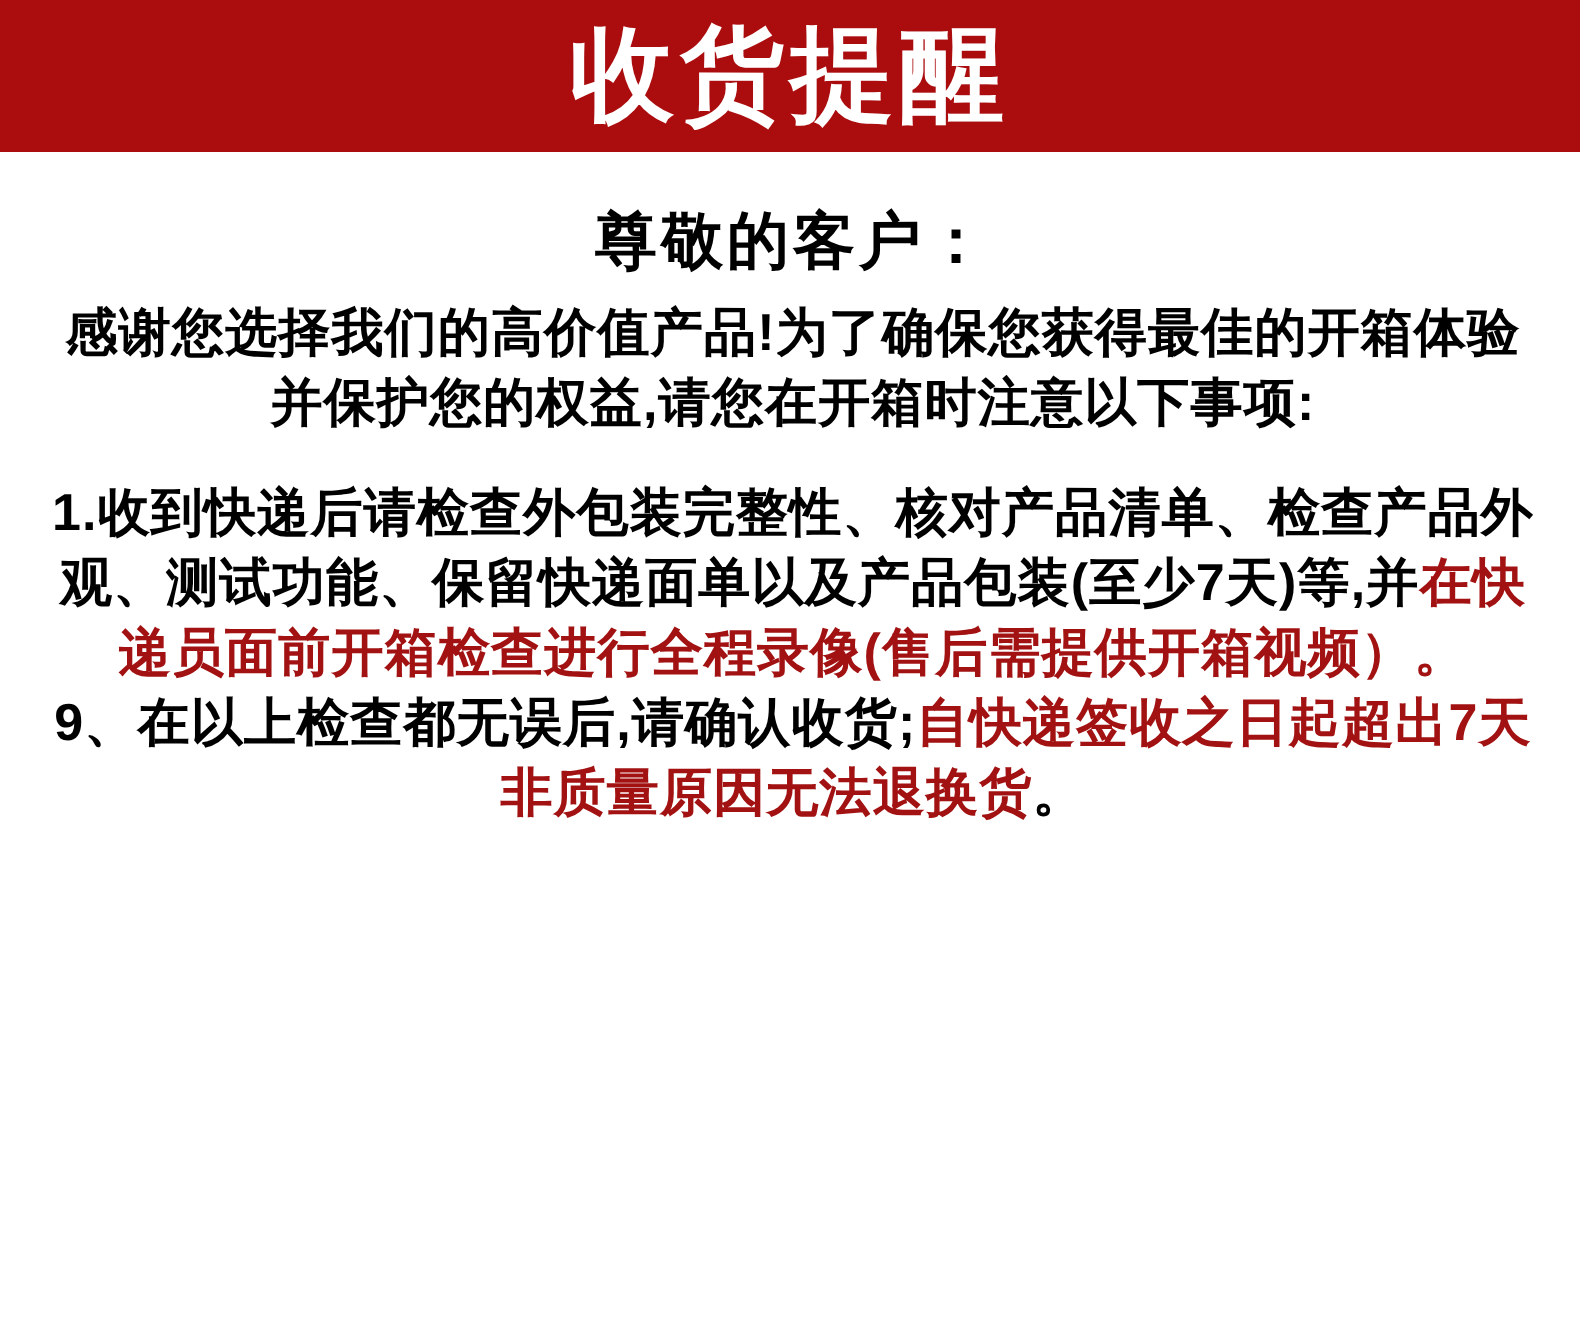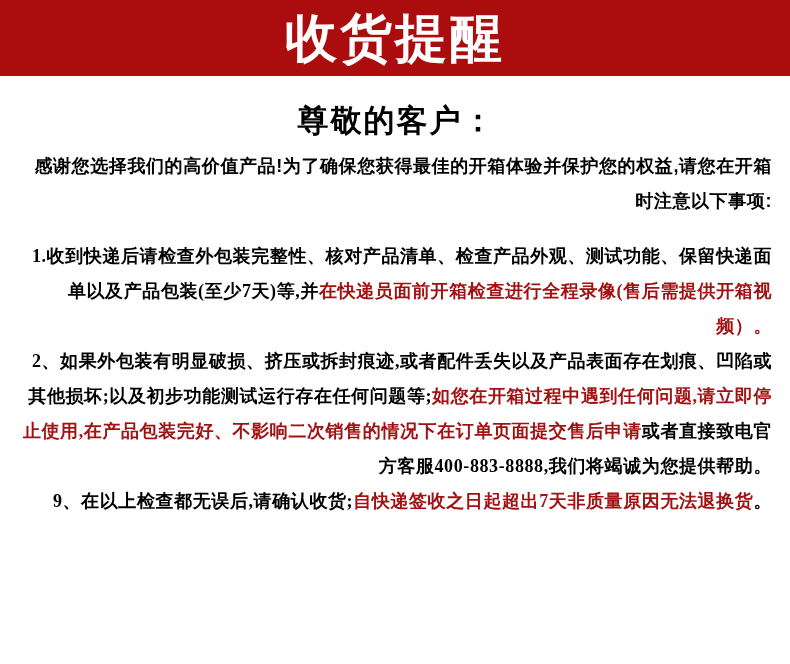--- a/index.html
+++ b/index.html
@@ -46,40 +46,39 @@
     font-size: 31px;
     line-height: 38px;
     letter-spacing: 2px;
     font-weight: 700;
     text-align: center;
   }
   .intro {
     margin: 0;
   }
   .intro, .item {
-    font-size: 18px;
+    font-size: 26px;
     line-height: 35px;
     letter-spacing: 0.6px;
-    text-align: right;
+    text-align: center;
     word-break: normal;
   }
   .items { margin-top: 20px; }
-  .item { margin: 0; font-family: Liberation Serif, serif; }
+  .item { margin: 0; }
   .seg { color: var(--body-fg); }
   .seg.red { color: var(--highlight); }
 </style>
 </head>
 <body>
 
 <div class="page">
   <header class="banner">
     <h1 class="banner-title">收货提醒</h1>
   </header>
   <main class="content">
     <h2 class="greeting">尊敬的客户：</h2>
     <p class="intro">感谢您选择我们的高价值产品!为了确保您获得最佳的开箱体验并保护您的权益,请您在开箱时注意以下事项:</p>
     <div class="items" id="items">
         <p class="item"><span class="seg">1.收到快递后请检查外包装完整性、核对产品清单、检查产品外观、测试功能、保留快递面单以及产品包装(至少7天)等,并</span><span class="seg red">在快递员面前开箱检查进行全程录像(售后需提供开箱视频）。</span></p>
-        <p class="item"><span class="seg">2、如果外包装有明显破损、挤压或拆封痕迹,或者配件丢失以及产品表面存在划痕、凹陷或其他损坏;以及初步功能测试运行存在任何问题等;</span><span class="seg red">如您在开箱过程中遇到任何问题,请立即停止使用,在产品包装完好、不影响二次销售的情况下在订单页面提交售后申请</span><span class="seg">或者直接致电官方客服400-883-8888,我们将竭诚为您提供帮助。</span></p>
         <p class="item"><span class="seg">9、在以上检查都无误后,请确认收货;</span><span class="seg red">自快递签收之日起超出7天非质量原因无法退换货</span><span class="seg">。</span></p>
       </div>
   </main>
 </div>
 
 </body></html>

